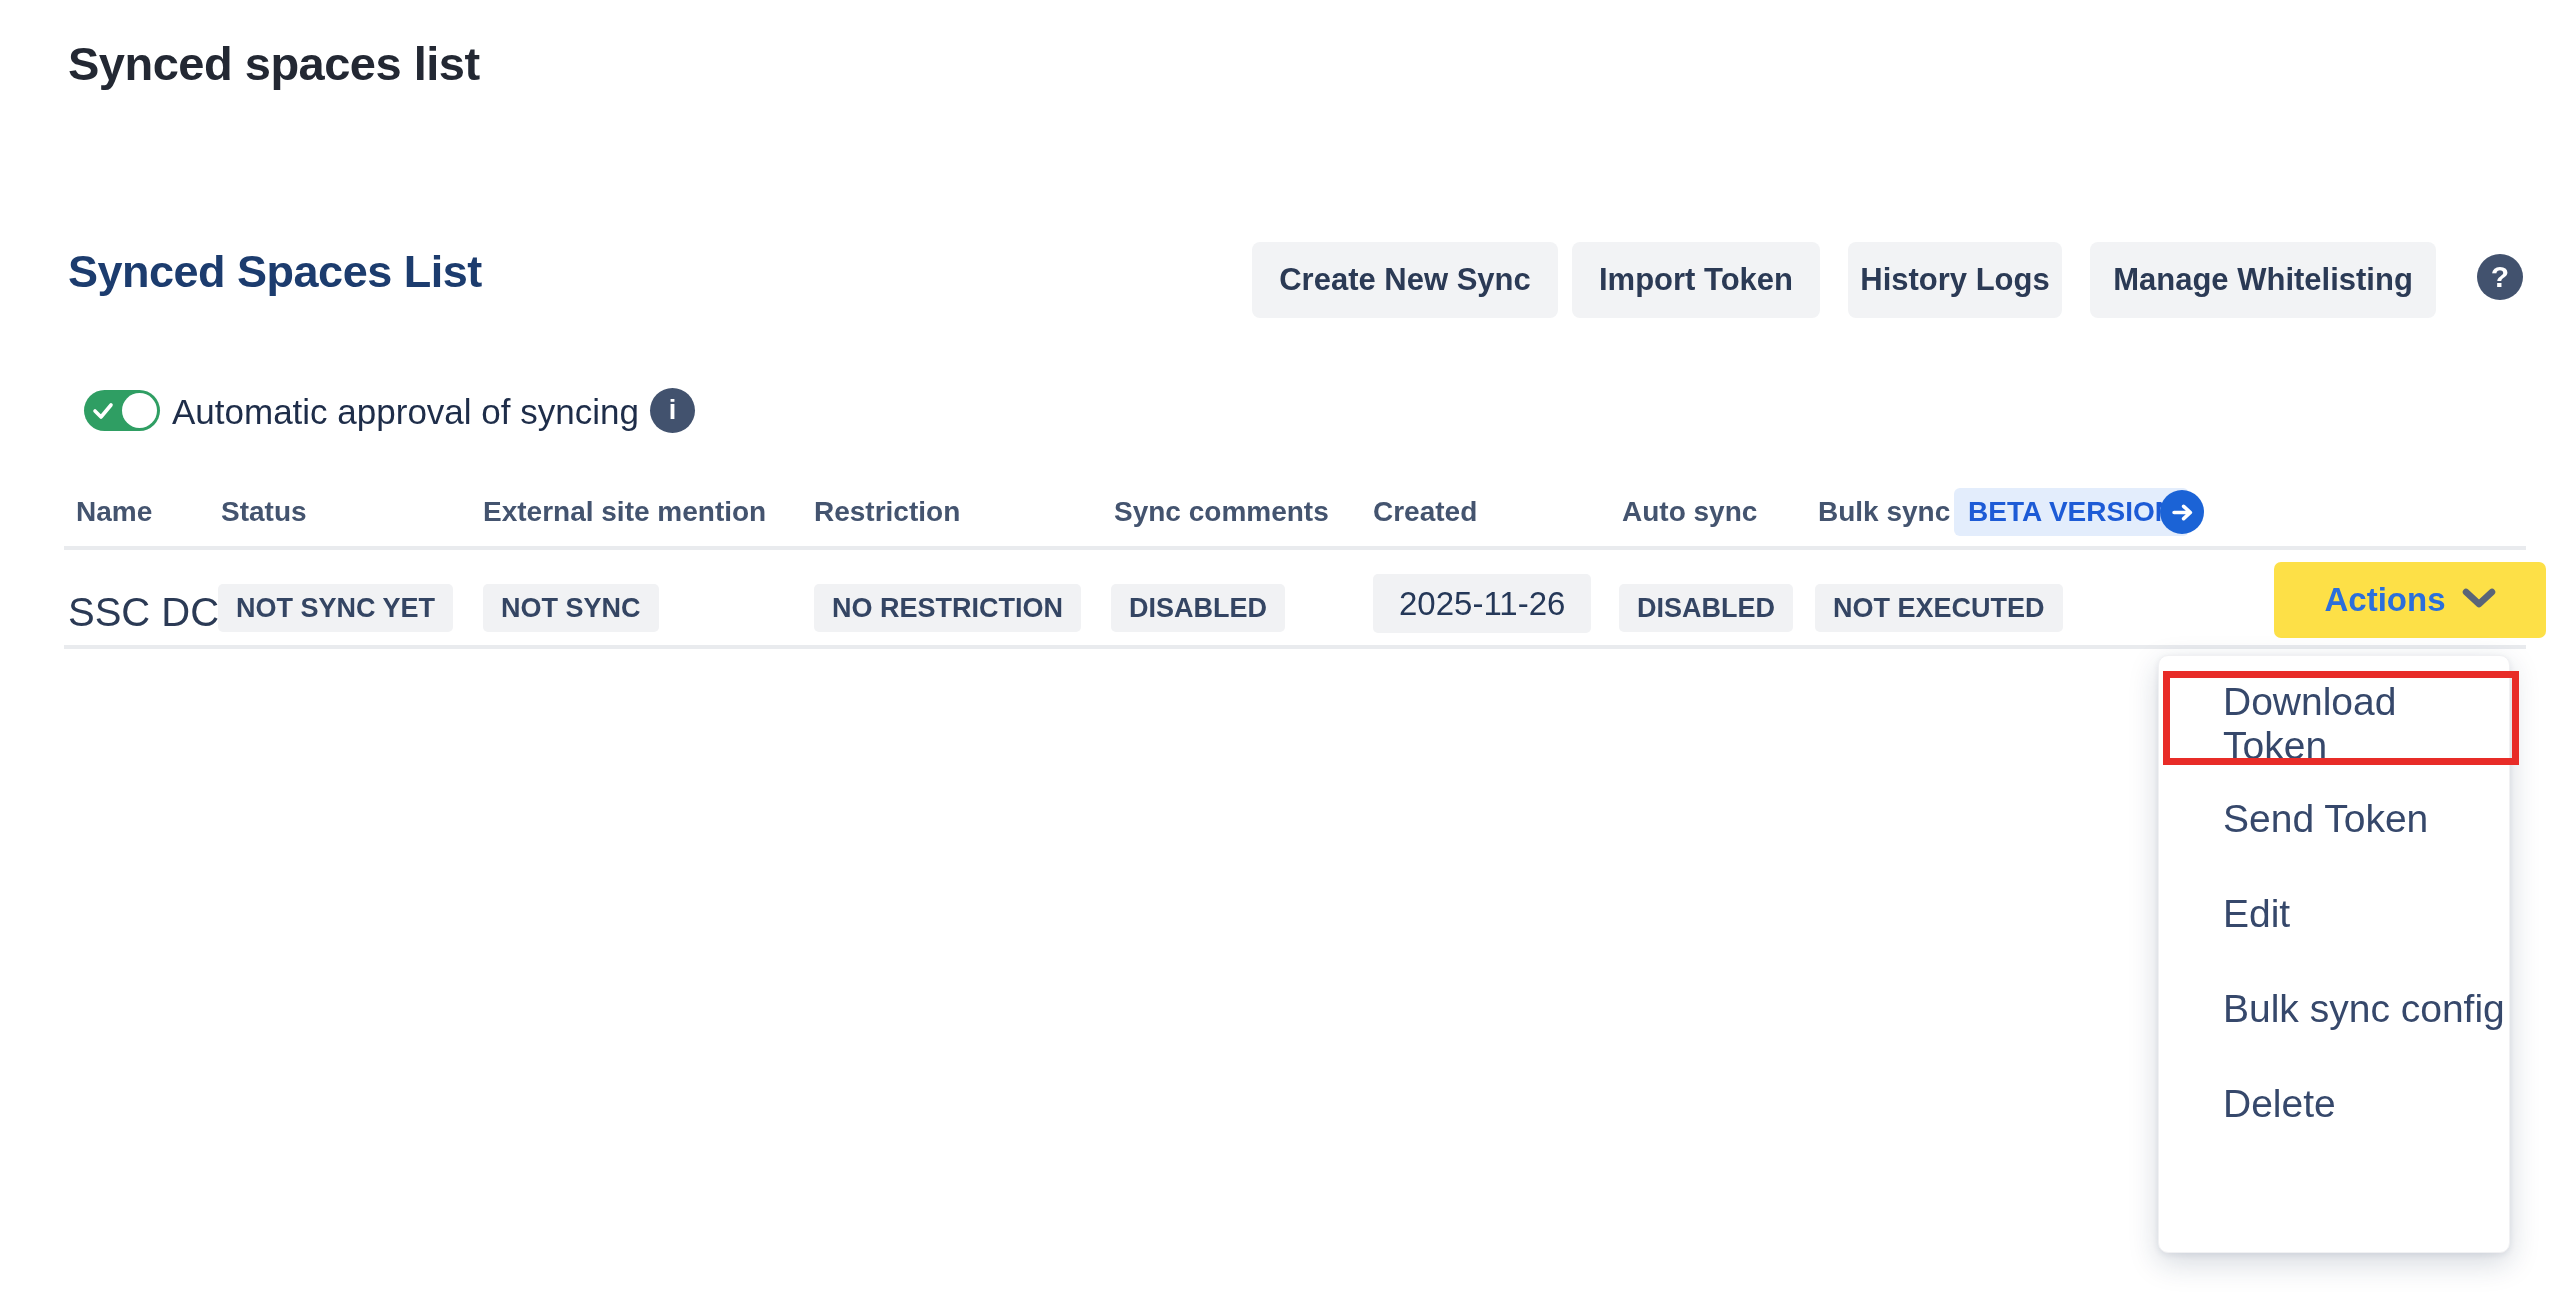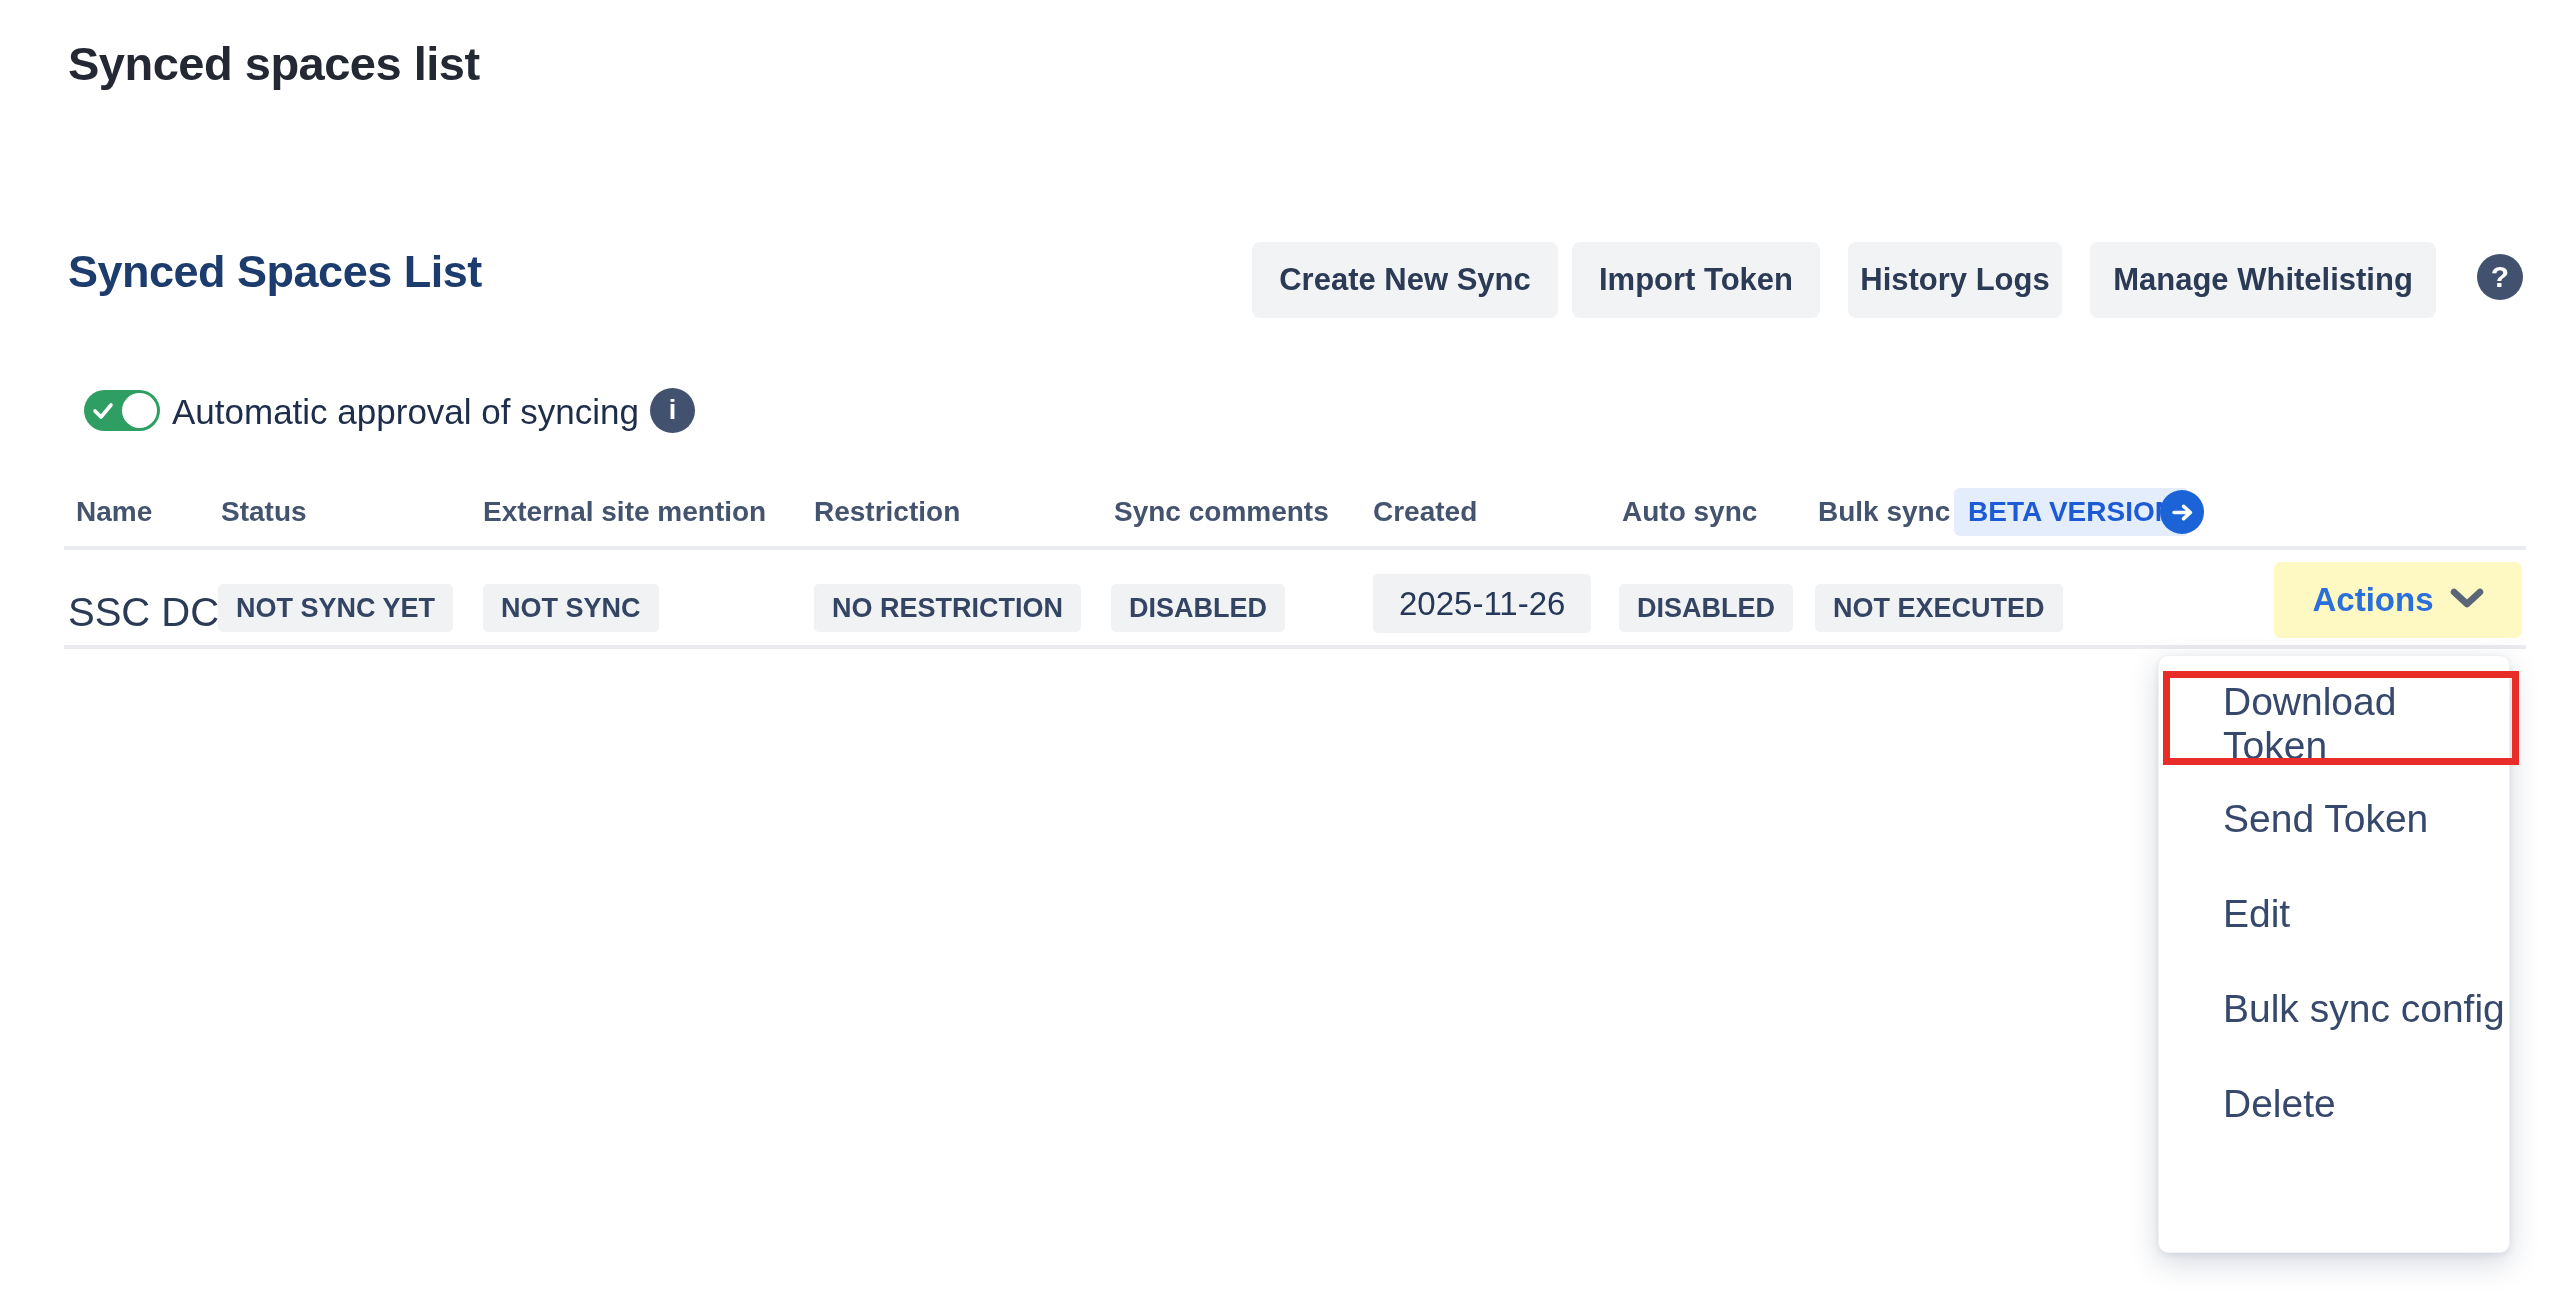--- a/index.html
+++ b/index.html
@@ -90,22 +90,22 @@
   .badge-comments { left:1111px; }
   .badge-autosync { left:1619px; }
   .badge-bulksync { left:1815px; }
   .date-badge {
     position:absolute; left:1373px; top:574px; height:59px;
     background:#f1f2f4; border-radius:5px;
     font-size:33px; font-weight:400; color:#253858;
     padding:0 26px; display:flex; align-items:center;
   }
   .actions-btn {
-    position:absolute; left:2274px; top:562px; width:248px; height:76px;
-    background:#fef9c3; border:none; border-radius:7px;
+    position:absolute; left:2274px; top:562px; width:272px; height:76px;
+    background:#fde047; border:none; border-radius:7px;
     display:flex; align-items:center; justify-content:center; gap:16px;
     cursor:pointer; font-family:"Liberation Sans", sans-serif;
   }
   .actions-btn .lbl { font-size:33px; font-weight:700; color:#2b6fdb; }
   .dropdown {
     position:absolute; left:2158px; top:655px; width:352px; height:598px;
     background:#ffffff; border-radius:10px; border:1px solid #f1f1f3;
     box-shadow:0 10px 30px rgba(23,43,77,0.18), 0 2px 6px rgba(23,43,77,0.08);
     padding-top:20px; z-index:3;
   }

